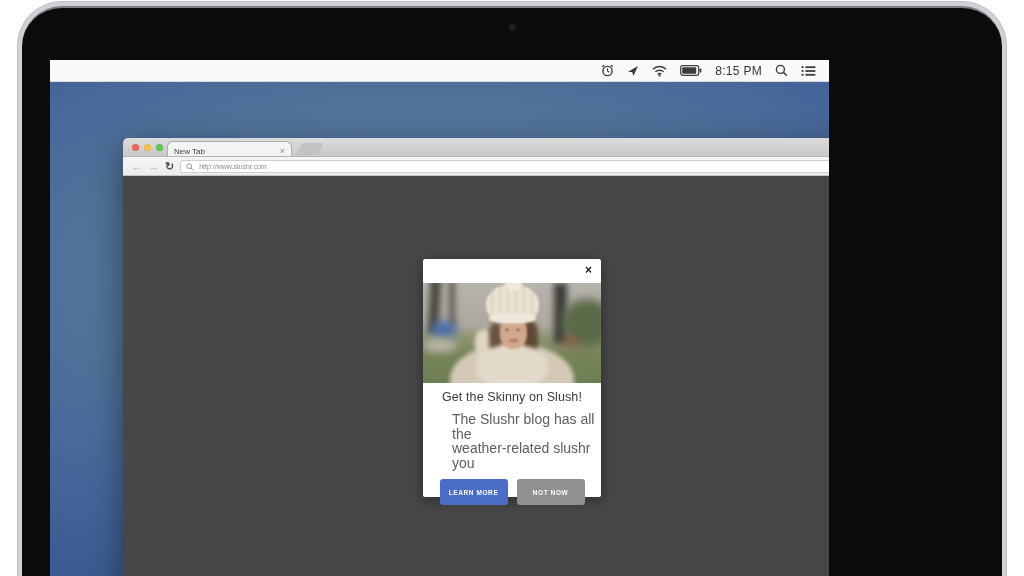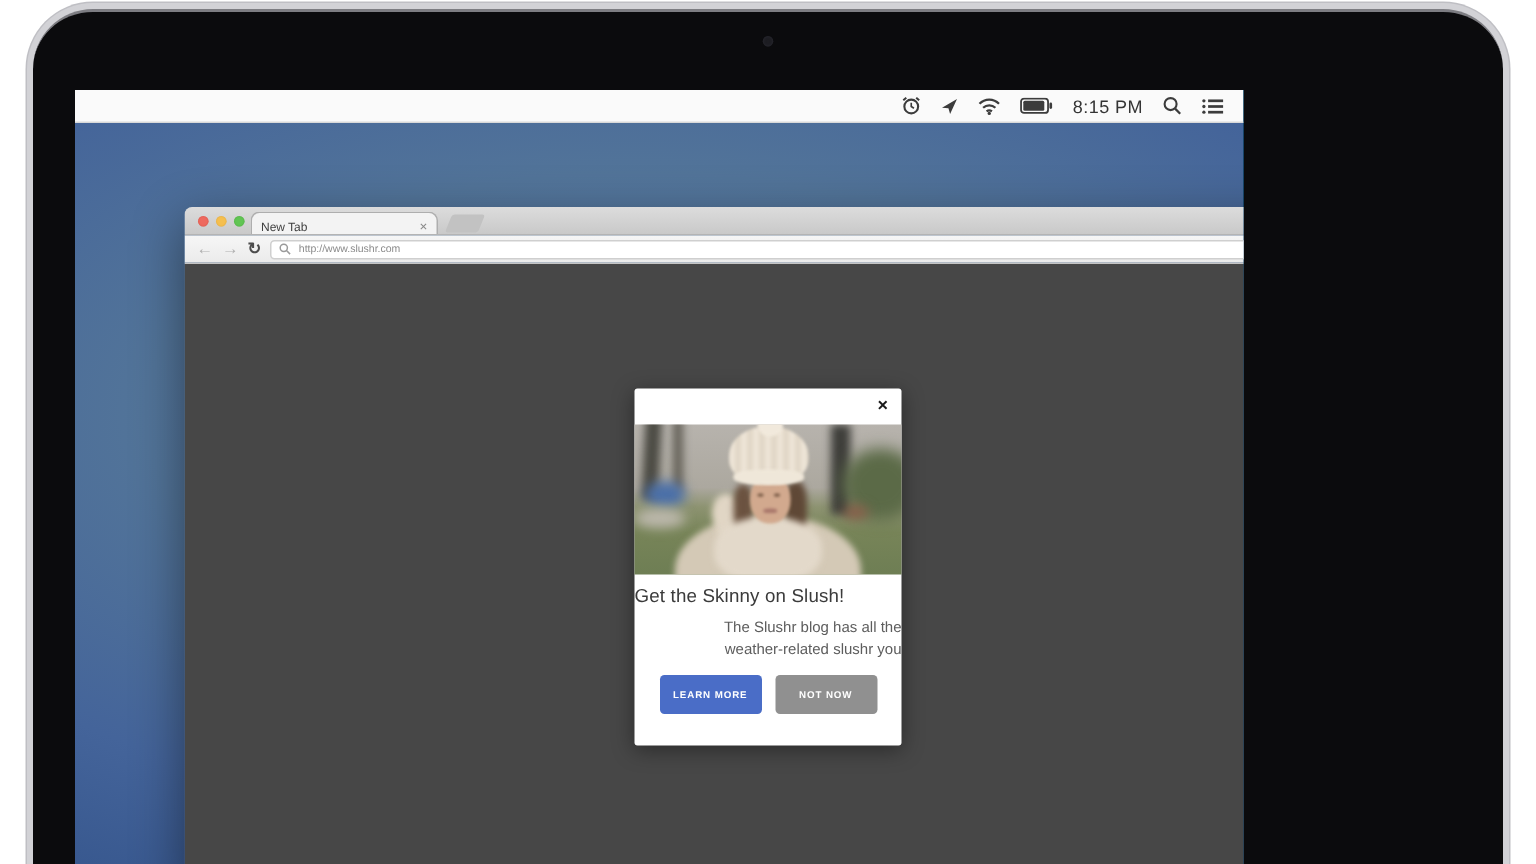--- a/index.html
+++ b/index.html
@@ -114,23 +114,23 @@
   .w-mouth { left:9px; top:23px; width:9px; height:2.5px; background:#a8766a;
     border-radius:40%; }
   .w-beanie { left:63px; top:1px; width:53px; height:39px; background:
     repeating-linear-gradient(90deg, #ece3d5 0 4px, #e2d8c8 4px 8px);
     border-radius:50% 50% 42% 42%; filter:blur(1px); }
   .w-brim { left:66px; top:30px; width:47px; height:10px; background:#efe7d9;
     border-radius:40%; filter:blur(1px); }
   .w-pompom { left:82px; top:-7px; width:17px; height:15px; background:#f1e9dc;
     border-radius:50%; filter:blur(1px); }
 
-  .modal-title { margin-top:7px; font-size:12.5px;
+  .modal-title { margin-top:7px; text-align:center; font-size:12.5px;
     font-weight:500; color:#3b3b3b; letter-spacing:0.1px; }
-  .modal-body { margin-top:8px; text-align:right; font-size:10px;
+  .modal-body { margin-top:8px; text-align:left; font-size:14px;
     color:#5d5d5d; line-height:14.5px;padding-left:29px; }
   .modal-buttons { margin-top:9px; display:flex; justify-content:center; gap:9px; }
   .btn { width:68px; height:26px; border:none; border-radius:3px; color:#ffffff;
     font-family:"Liberation Sans", sans-serif; font-size:6.5px; font-weight:bold;
     letter-spacing:0.6px; cursor:default; }
   .btn-primary   { background:#4a6dc7; }
   .btn-secondary { background:#909090; }
 </style>
 </head>
 <body>

